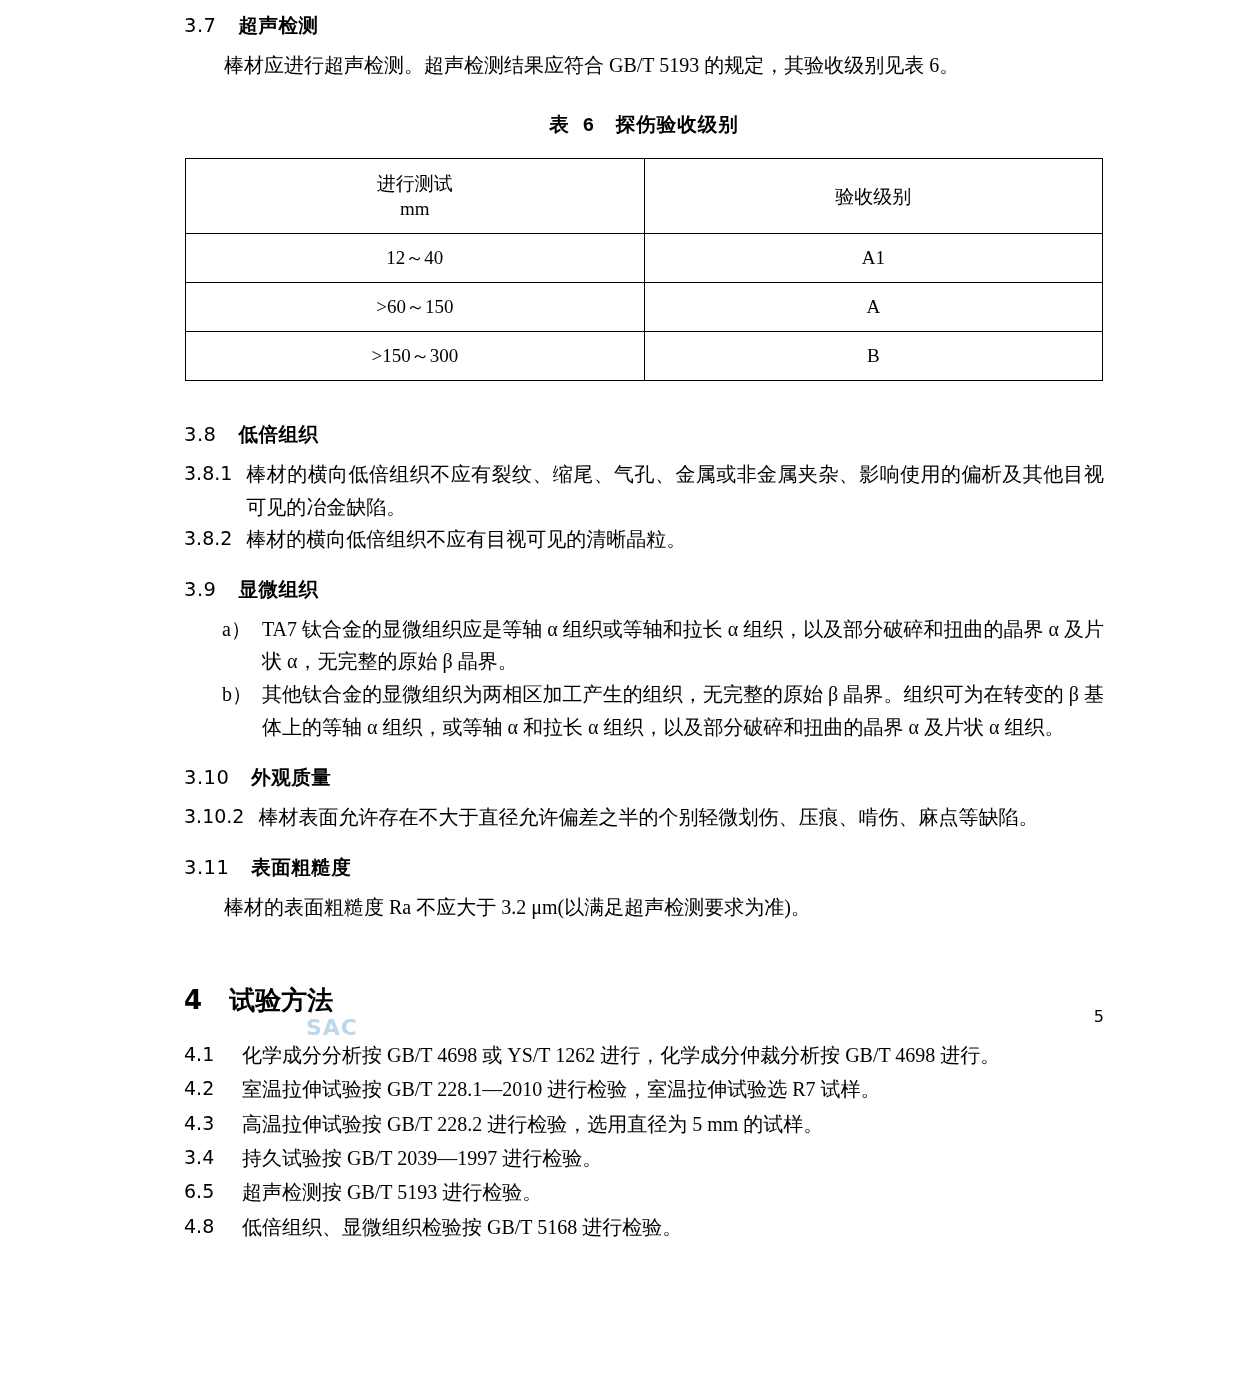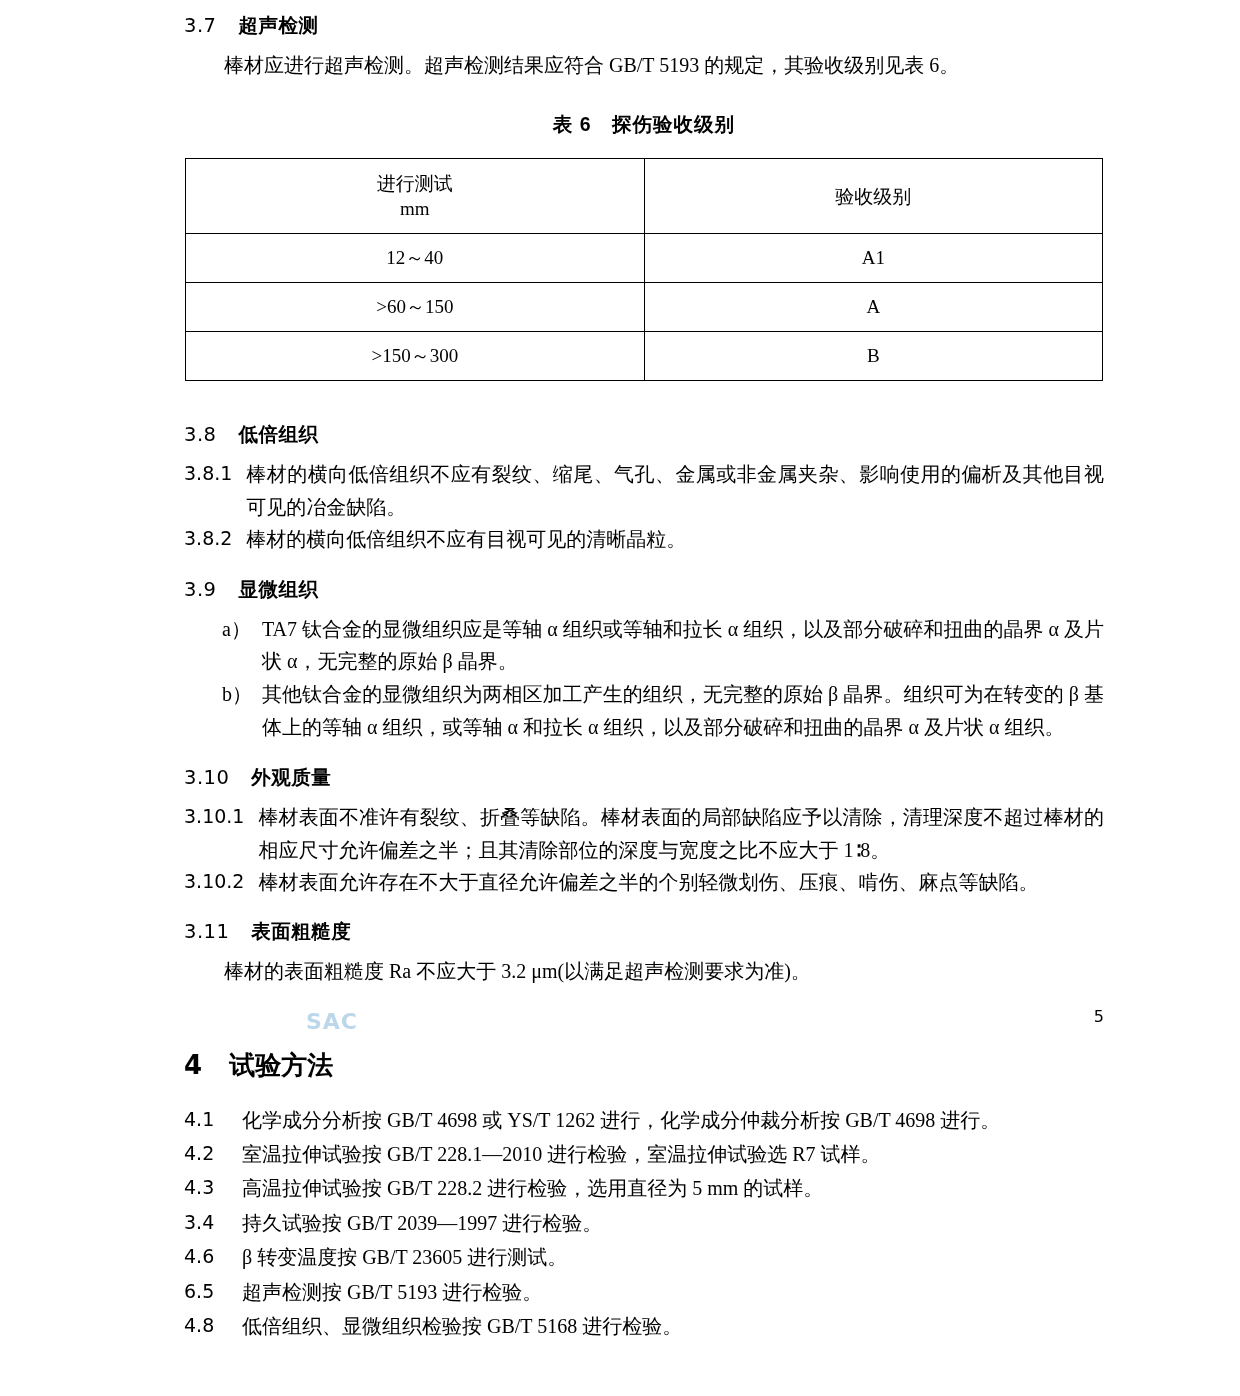--- a/index.html
+++ b/index.html
@@ -41,21 +41,21 @@
   .para {
     font-size: 20px;
     line-height: 1.62;
     text-align: justify;
   }
   .indent {
     text-indent: 40px;
   }
   .cap {
     text-align: center;
-    font-family: Liberation Sans, sans-serif;
+    font-family: Liberation Mono, monospace;
     font-weight: bold;
     font-size: 19.5px;
     letter-spacing: 1px;
   }
   table.t6 {
     border-collapse: collapse;
     width: 918px;
     margin: 0 auto;
     font-size: 19px;
   }
@@ -100,21 +100,21 @@
   .pagenum {
     position: absolute;
     right: 160px;
     bottom: 14px;
     font-family: "DejaVu Sans", "Liberation Sans", sans-serif;
     font-size: 16px;
   }
   .watermark {
     position: absolute;
     left: 282px;
-    bottom: 6px;
+    bottom: 0px;
     font-family: "DejaVu Sans", sans-serif;
     font-size: 22px;
     font-weight: bold;
     color: #bcd7ea;
     letter-spacing: 1px;
   }
   .gap-s { height: 10px; }
   .gap-m { height: 20px; }
   .gap-l { height: 30px; }
   .list-4 div {
@@ -217,24 +217,20 @@
     </li>
   </ul>
 
   <div class="gap-m"></div>
 
   <div class="sec-head">
     <span class="num">3.10</span>&nbsp;&nbsp;&nbsp;<span>外观质量</span>
   </div>
   <div class="gap-s"></div>
   <div class="sub-para">
-    <span class="n">3.10.1</span>
-    <span class="c">棒材表面不准许有裂纹、折叠等缺陷。棒材表面的局部缺陷应予以清除，清理深度不超过棒材的相应尺寸允许偏差之半；且其清除部位的深度与宽度之比不应大于 1∶8。</span>
-  </div>
-  <div class="sub-para">
     <span class="n">3.10.2</span>
     <span class="c">棒材表面允许存在不大于直径允许偏差之半的个别轻微划伤、压痕、啃伤、麻点等缺陷。</span>
   </div>
 
   <div class="gap-m"></div>
 
   <div class="sec-head">
     <span class="num">3.11</span>&nbsp;&nbsp;&nbsp;<span>表面粗糙度</span>
   </div>
   <div class="gap-s"></div>
@@ -259,24 +255,20 @@
     </div>
     <div>
       <span class="n">4.3</span>
       <span class="c">高温拉伸试验按 GB/T 228.2 进行检验，选用直径为 5 mm 的试样。</span>
     </div>
     <div>
       <span class="n">3.4</span>
       <span class="c">持久试验按 GB/T 2039—1997 进行检验。</span>
     </div>
     <div>
-      <span class="n">4.6</span>
-      <span class="c">β 转变温度按 GB/T 23605 进行测试。</span>
-    </div>
-    <div>
       <span class="n">6.5</span>
       <span class="c">超声检测按 GB/T 5193 进行检验。</span>
     </div>
     <div>
       <span class="n">4.8</span>
       <span class="c">低倍组织、显微组织检验按 GB/T 5168 进行检验。</span>
     </div>
   </div>
 
   <div class="watermark">SAC</div>

